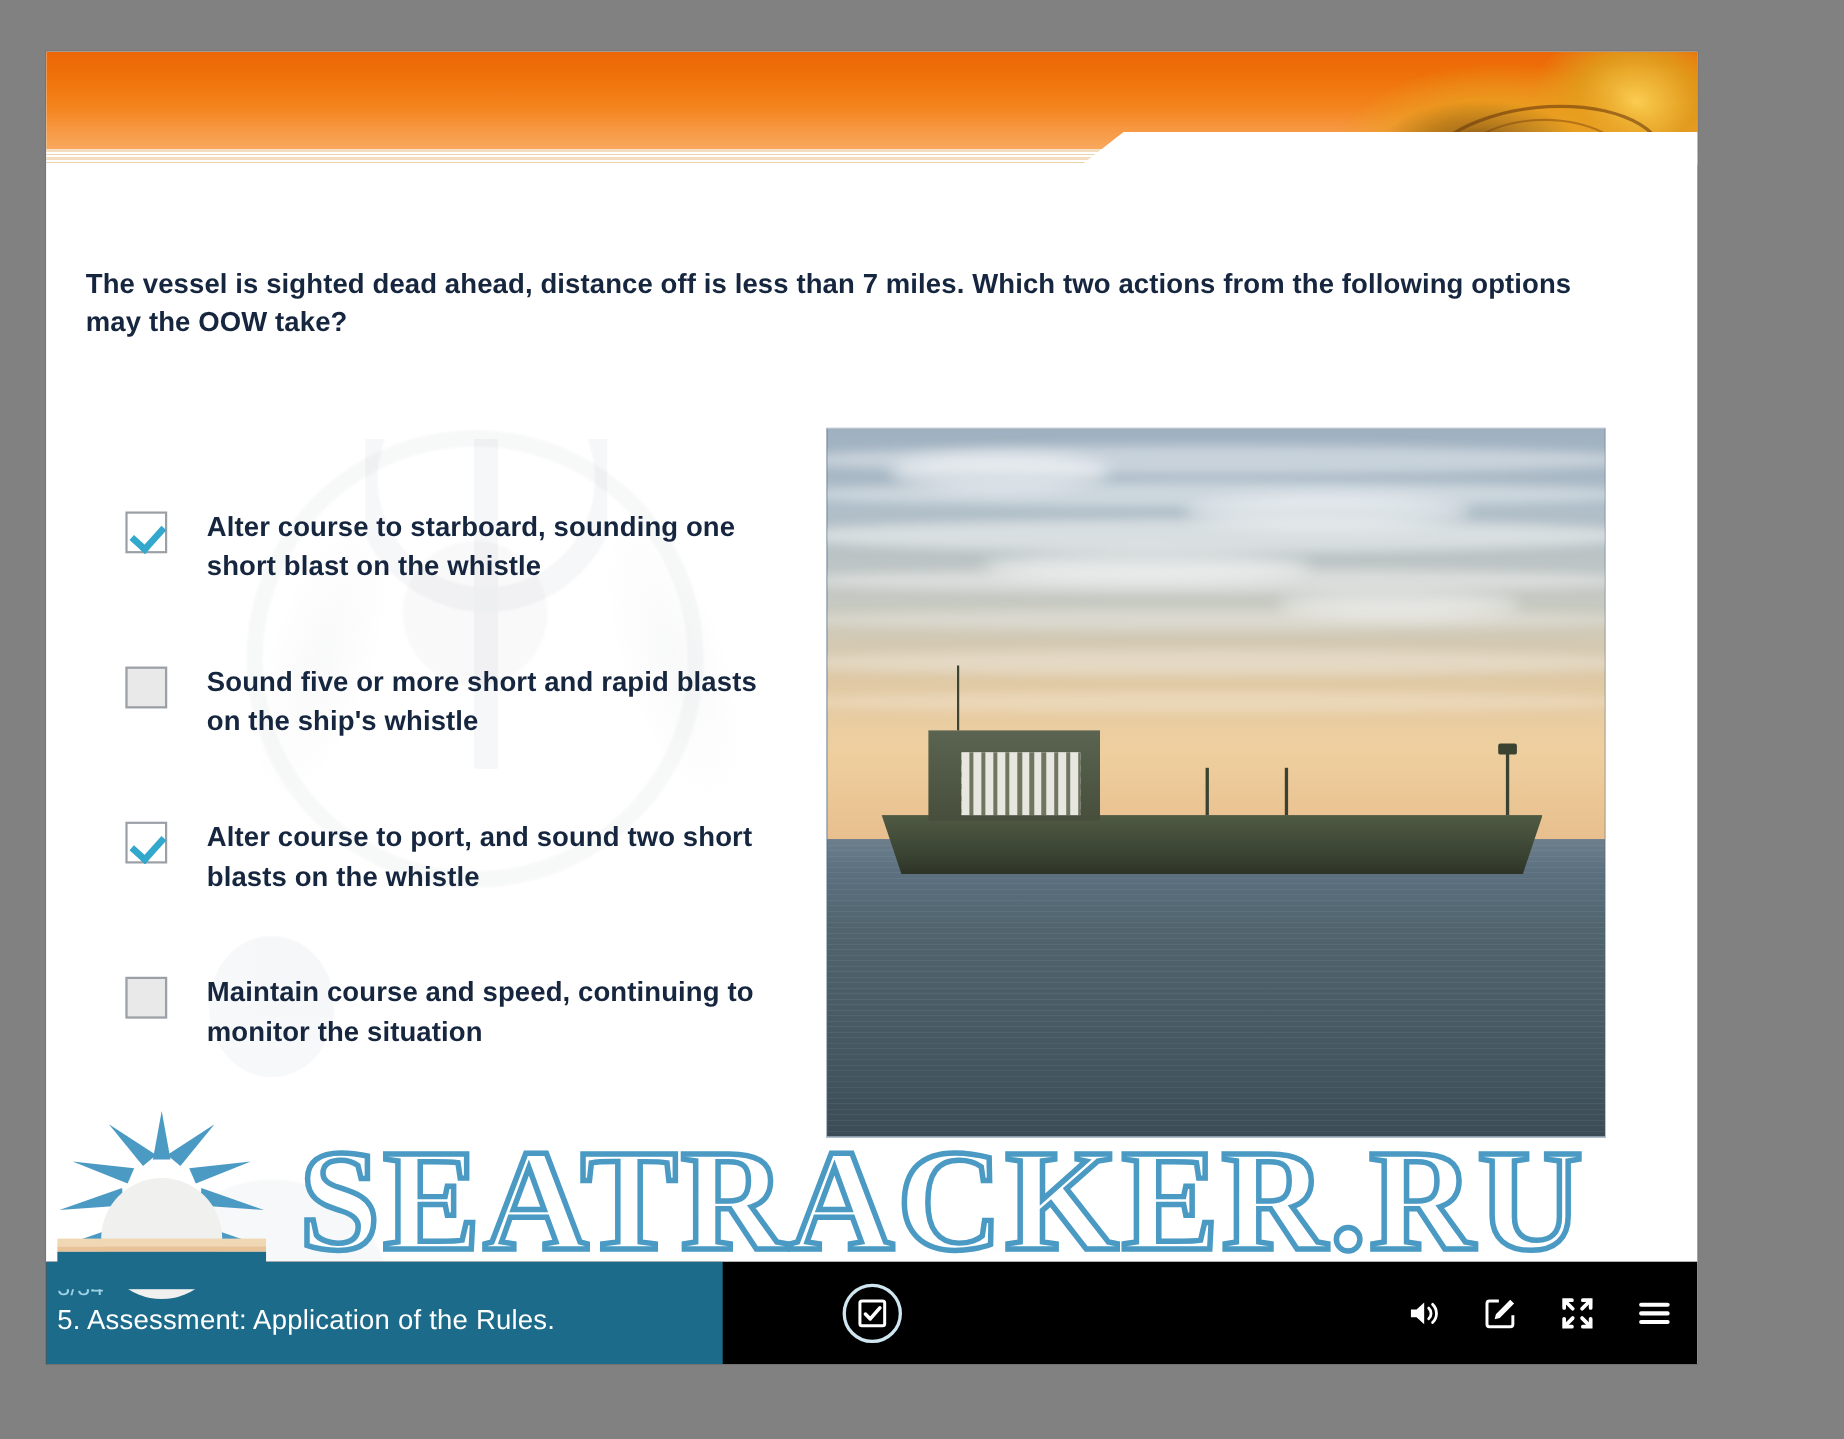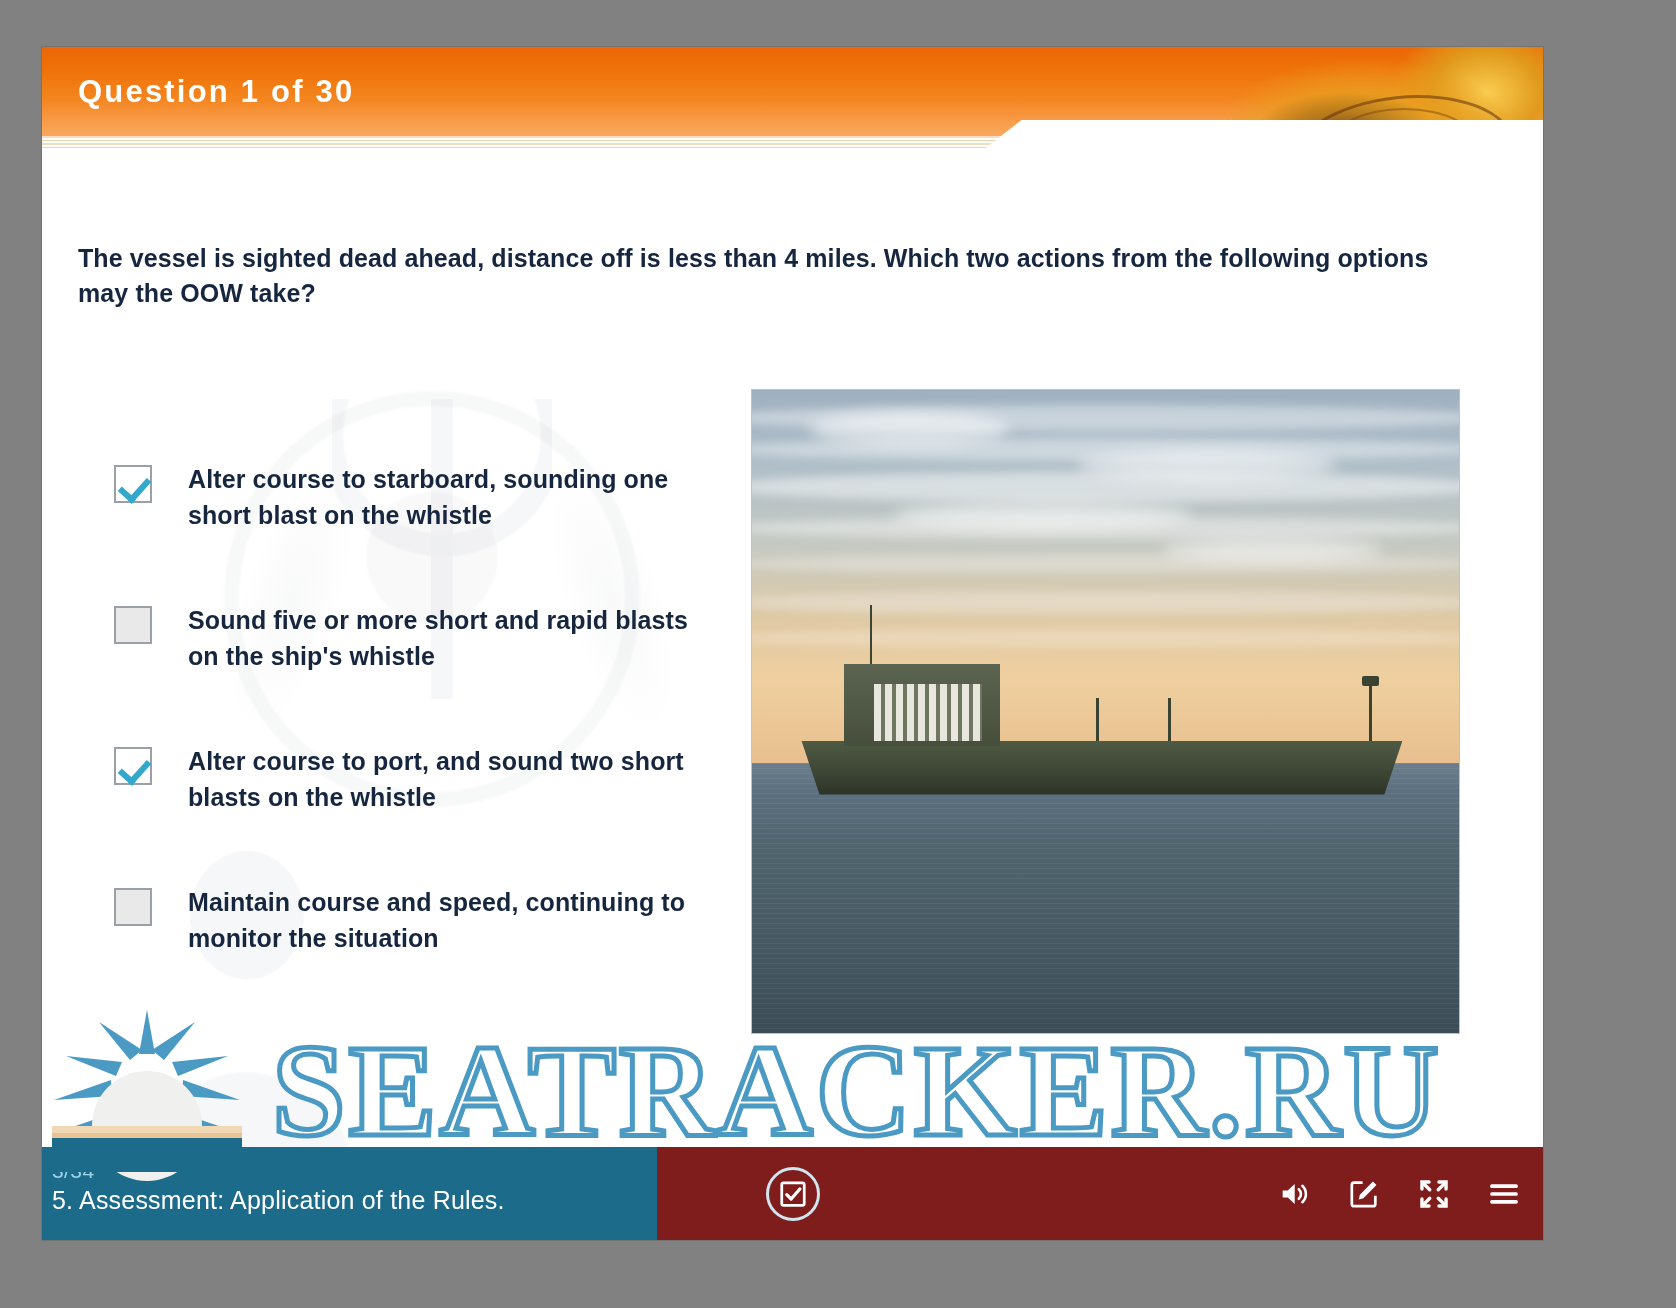--- a/index.html
+++ b/index.html
@@ -273,21 +273,21 @@
   #stern-post { position:absolute; right:5%; bottom:52%; width:3px; height:40%; background:#3a4232; }
   #stern-post::after{
     content:""; position:absolute; left:-7px; top:-8px;
     width:17px; height:10px; background:#3a4232; border-radius:2px;
   }
 
   
   #footer {
     position: relative;
     height: 93px;
-    background: #7f1d1d;
+    background: #000000;
     overflow: hidden;
   }
   #footer-progress {
     position: absolute;
     left: 0; top: 0;
     width: 41%;
     height: 100%;
     background: #1d6b8a;
   }
   #footer-pagenum {
@@ -359,33 +359,32 @@
 </style>
 </head>
 <body>
 
 <div id="desktop">
 
   <div id="player">
 
     <div id="header">
       <div id="compass-art"></div>
-      <div id="header-title">Question 1 of 30</div>
     </div>
     <div id="header-stripes"></div>
 
     <div id="body-area">
 
       <div class="ghost" id="ghost-wreath"></div>
       <div class="ghost" id="ghost-leaf-l"></div>
       <div class="ghost" id="ghost-leaf-r"></div>
       <div class="ghost" id="ghost-anchor"></div>
       <div class="ghost" id="ghost-officer"></div>
 
-      <div id="question-text">The vessel is sighted dead ahead, distance off is less than 4 miles. Which two actions from the following options may the OOW take?</div>
+      <div id="question-text">The vessel is sighted dead ahead, distance off is less than 7 miles. Which two actions from the following options may the OOW take?</div>
 
       <div id="options">
 
         <div class="option">
           <div class="checkbox checked"></div>
           <div class="option-label">Alter course to starboard, sounding one short blast on the whistle</div>
         </div>
 
         <div class="option">
           <div class="checkbox"></div>

